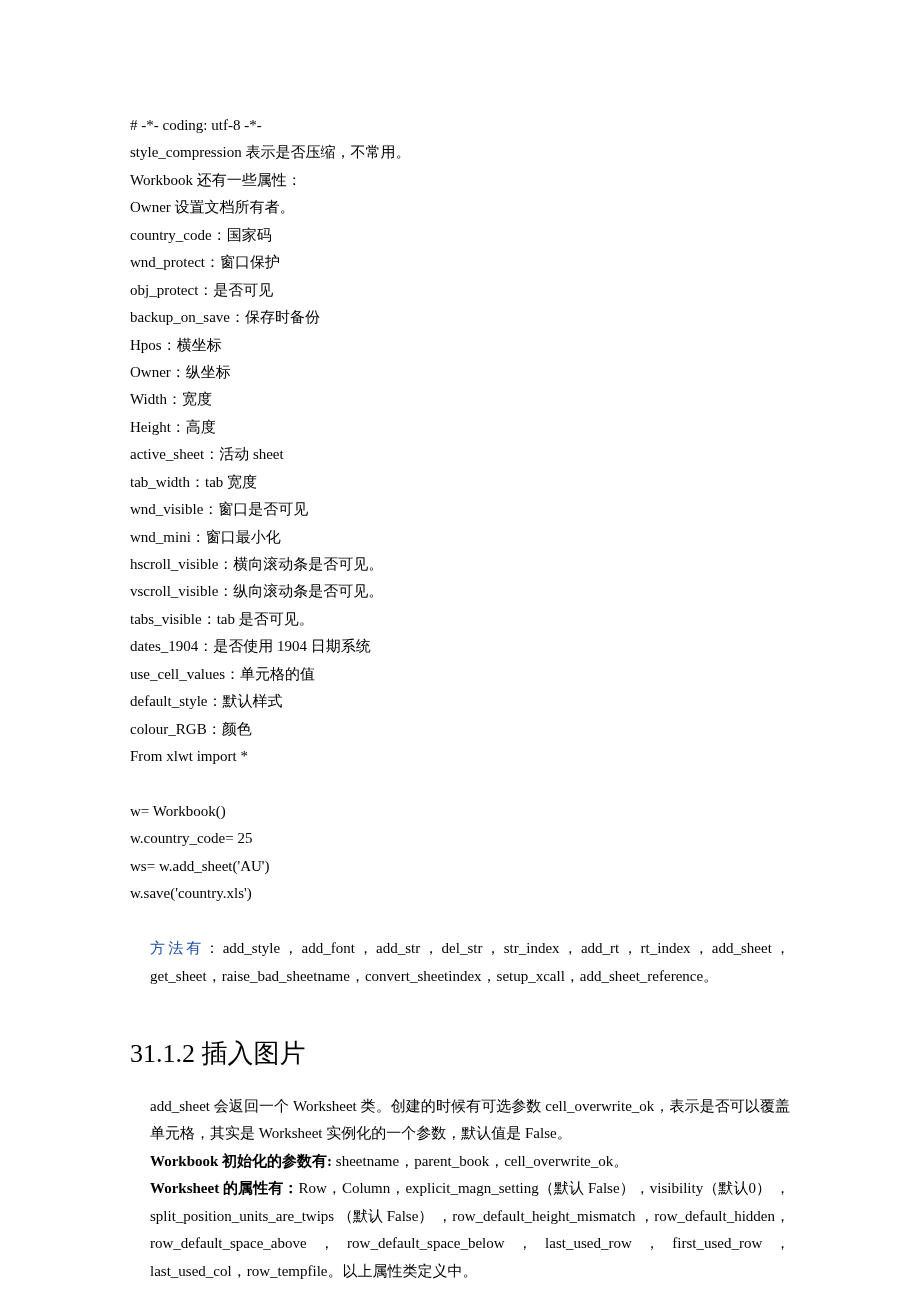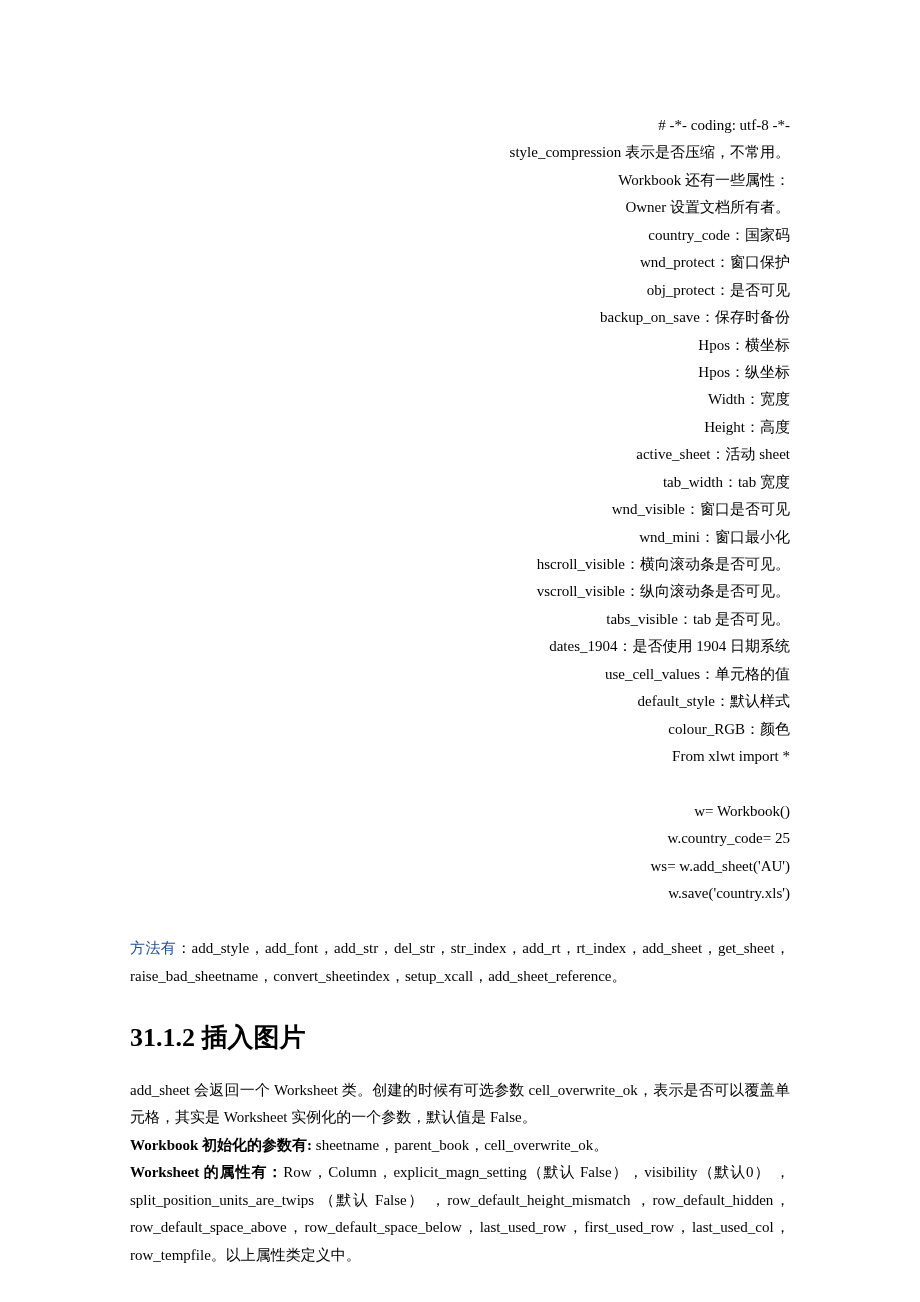--- a/index.html
+++ b/index.html
@@ -11,58 +11,59 @@
     color: #000000;
     width: 920px;
   }
   .page {
     padding: 112px 130px 80px 130px;
     box-sizing: border-box;
     width: 920px;
   }
   .line {
     line-height: 1.83;
-    text-align: right;
+    text-align: left;
   }
   .para {
     line-height: 1.83;
     text-align: justify;
     text-justify: inter-ideograph;
+    margin-left: 20px;
   }
   .gap {
     height: 1.83em;
   }
   .blue {
     color: #1f4fa0;
   }
   h2.section {
     font-family: "SimSun", serif;
     font-size: 26px;
-    font-weight: bold;
-    margin: 30px 0 22px 0;
+    font-weight: normal;
+    margin: 46px 0 22px 0;
   }
   .bold {
     font-weight: bold;
   }
 </style>
 </head>
 <body>
 
 <div class="page">
 
   <div class="line"># -*- coding: utf-8 -*-</div>
   <div class="line">style_compression 表示是否压缩，不常用。</div>
   <div class="line">Workbook 还有一些属性：</div>
   <div class="line">Owner 设置文档所有者。</div>
   <div class="line">country_code：国家码</div>
   <div class="line">wnd_protect：窗口保护</div>
   <div class="line">obj_protect：是否可见</div>
   <div class="line">backup_on_save：保存时备份</div>
   <div class="line">Hpos：横坐标</div>
-  <div class="line">Hpos：纵坐标</div>
+  <div class="line">Owner：纵坐标</div>
   <div class="line">Width：宽度</div>
   <div class="line">Height：高度</div>
   <div class="line">active_sheet：活动 sheet</div>
   <div class="line">tab_width：tab 宽度</div>
   <div class="line">wnd_visible：窗口是否可见</div>
   <div class="line">wnd_mini：窗口最小化</div>
   <div class="line">hscroll_visible：横向滚动条是否可见。</div>
   <div class="line">vscroll_visible：纵向滚动条是否可见。</div>
   <div class="line">tabs_visible：tab 是否可见。</div>
   <div class="line">dates_1904：是否使用 1904 日期系统</div>

